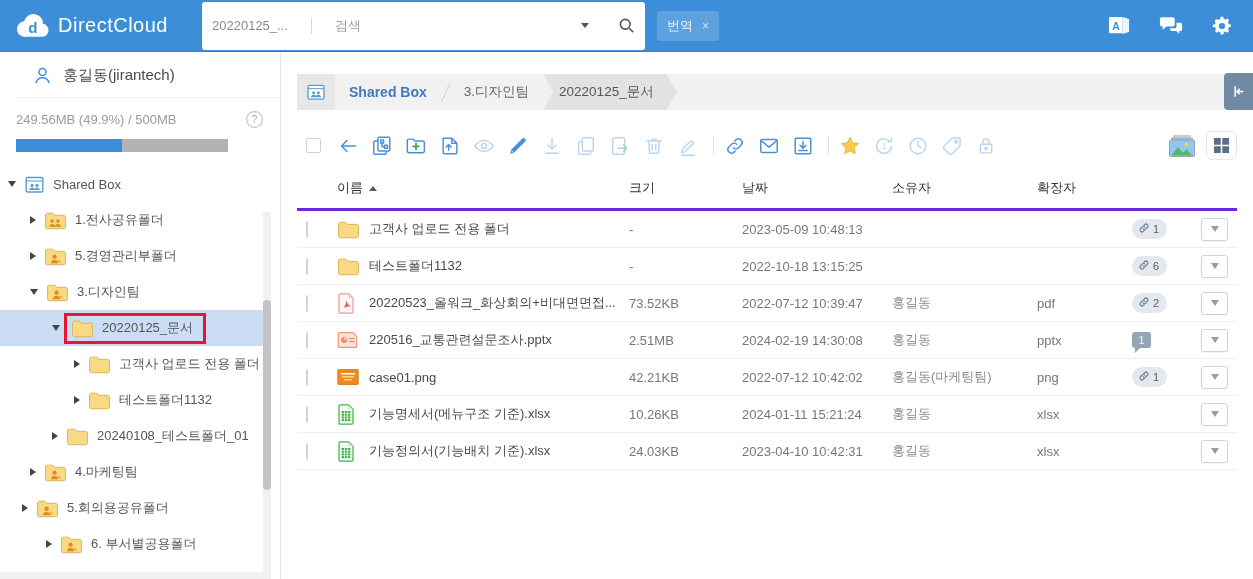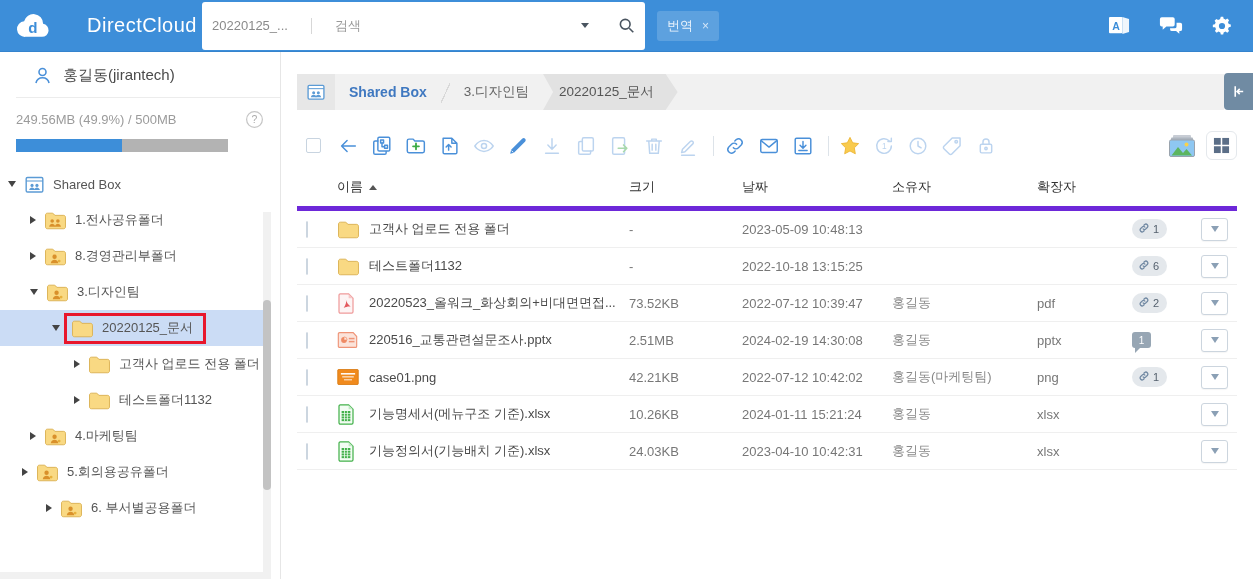--- a/index.html
+++ b/index.html
@@ -3,21 +3,21 @@
 <meta charset="utf-8">
 <style>
   * { margin:0; padding:0; box-sizing:border-box; }
   html,body { width:1253px; height:579px; overflow:hidden;
     font-family:"Liberation Sans","DejaVu Sans",sans-serif; background:#fff; }
 
   
   .topbar { height:52px; background:#3d8ed9; display:flex; align-items:center;
     padding:0 16px; position:relative; border-bottom:1px solid #3583cd; }
   .logo { display:flex; align-items:center; gap:8px; width:186px; }
-  .logo-text { color:#fff; font-size:20px; letter-spacing:.5px; font-weight:400;margin-left:29px; }
+  .logo-text { color:#fff; font-size:20px; letter-spacing:.5px; font-weight:400; }
   .searchbox { width:443px; height:48px; background:#fff; border-radius:3px;
     display:flex; align-items:center; padding:0 10px; gap:23px; }
   .search-scope { color:#8a8a8a; font-size:13px; white-space:nowrap; }
   .search-div { width:1px; height:16px; background:#d7d7d7; }
   .search-input { flex:1; border:none; outline:none; font-size:13px; color:#444;
     font-family:inherit; }
   .search-input::placeholder { color:#9a9a9a; }
   .search-caret { width:0; height:0; border-left:4px solid transparent;
     border-right:4px solid transparent; border-top:5px solid #4a5560; margin-right:6px; cursor:pointer; }
   .chip { margin-left:12px; background:rgba(255,255,255,.17); border-radius:3px;
@@ -82,21 +82,21 @@
   .tb-divider { width:1px; height:20px; background:#dde3e9; margin:0 10px 0 2px; }
   .toolbar-spacer { flex:1; }
   .view-btn { display:flex; align-items:center; justify-content:center; cursor:pointer; }
   .view-btn.thumb { margin-right:10px; }
   .view-btn.grid { width:31px; height:29px; background:#fff; border:1px solid #e4e8ec; border-radius:6px; }
 
   
   .tablewrap { margin-top:8px; width:940px; }
   .t-row { display:flex; align-items:center; height:37px; border-bottom:1px solid #efefef;
     padding-left:9px; font-size:13px; }
-  .t-head { height:43px; border-bottom:5px solid #6d28d9; color:#333; }
+  .t-head { height:43px; border-bottom:3px solid #6d28d9; color:#333; }
   .t-head .hcell { display:flex; align-items:center; gap:6px; cursor:pointer; }
   .sort-caret { width:0; height:0; border-left:4px solid transparent; border-right:4px solid transparent;
     border-bottom:5px solid #555; }
   .col-check { width:31px; flex:none; }
   .row-check { width:15px; height:15px; border:1px solid #ccd6e0; border-radius:2px; background:#fff; cursor:pointer; }
   .col-icon { width:32px; flex:none; display:flex; align-items:center; }
   .col-name { flex:1; color:#4a4a4a; overflow:hidden; white-space:nowrap; text-overflow:ellipsis; cursor:pointer; }
   .t-head .col-name { color:#333; }
   .col-size { width:113px; flex:none; color:#777; }
   .col-date { width:150px; flex:none; color:#777; }
@@ -218,21 +218,21 @@
         <div class="tree-row" style="padding-left: 30px;">
           <span class="caret right"></span>
           <span class="tree-icon">
             <svg width="23" height="19" viewBox="0 0 24 20">
               <path d="M1.5 4.2c0-1 .8-1.9 1.9-1.9h5.1c.6 0 1.1.3 1.5.7l1.3 1.6h9.3c1 0 1.9.9 1.9 1.9v10.3c0 1-.9 1.9-1.9 1.9H3.4c-1.1 0-1.9-.9-1.9-1.9z" fill="#f9d983" stroke="#dbb254"></path>
               <circle cx="11" cy="10.2" r="2.3" fill="#d9902b"></circle>
               <path d="M7 17c.6-2.6 2.2-3.6 4-3.6s3.4 1 4 3.6z" fill="#d9902b"></path>
               <circle cx="15.8" cy="14.8" r="1.5" fill="#e8b13c"></circle>
             </svg>
           </span>
-          <span class="tree-label">8.경영관리부폴더</span>
+          <span class="tree-label">5.경영관리부폴더</span>
         </div>
         <div class="tree-row" style="padding-left: 30px;">
           <span class="caret down"></span>
           <span class="tree-icon">
             <svg width="23" height="19" viewBox="0 0 24 20">
               <path d="M1.5 4.2c0-1 .8-1.9 1.9-1.9h5.1c.6 0 1.1.3 1.5.7l1.3 1.6h9.3c1 0 1.9.9 1.9 1.9v10.3c0 1-.9 1.9-1.9 1.9H3.4c-1.1 0-1.9-.9-1.9-1.9z" fill="#f9d983" stroke="#dbb254"></path>
               <circle cx="11" cy="10.2" r="2.3" fill="#d9902b"></circle>
               <path d="M7 17c.6-2.6 2.2-3.6 4-3.6s3.4 1 4 3.6z" fill="#d9902b"></path>
               <circle cx="15.8" cy="14.8" r="1.5" fill="#e8b13c"></circle>
             </svg>
@@ -260,20 +260,29 @@
           <span class="tree-label">고객사 업로드 전용 폴더</span>
         </div>
         <div class="tree-row" style="padding-left: 74px;">
           <span class="caret right"></span>
           <span class="tree-icon">
             <svg width="23" height="19" viewBox="0 0 24 20">
               <path d="M1.5 4.2c0-1 .8-1.9 1.9-1.9h5.1c.6 0 1.1.3 1.5.7l1.3 1.6h9.3c1 0 1.9.9 1.9 1.9v10.3c0 1-.9 1.9-1.9 1.9H3.4c-1.1 0-1.9-.9-1.9-1.9z" fill="#f9d983" stroke="#dbb254"></path>
             </svg>
           </span>
           <span class="tree-label">테스트폴더1132</span>
+        </div>
+        <div class="tree-row" style="padding-left: 52px;">
+          <span class="caret right"></span>
+          <span class="tree-icon">
+            <svg width="23" height="19" viewBox="0 0 24 20">
+              <path d="M1.5 4.2c0-1 .8-1.9 1.9-1.9h5.1c.6 0 1.1.3 1.5.7l1.3 1.6h9.3c1 0 1.9.9 1.9 1.9v10.3c0 1-.9 1.9-1.9 1.9H3.4c-1.1 0-1.9-.9-1.9-1.9z" fill="#f9d983" stroke="#dbb254"></path>
+            </svg>
+          </span>
+          <span class="tree-label">20240108_테스트폴더_01</span>
         </div>
         <div class="tree-row" style="padding-left: 30px;">
           <span class="caret right"></span>
           <span class="tree-icon">
             <svg width="23" height="19" viewBox="0 0 24 20">
               <path d="M1.5 4.2c0-1 .8-1.9 1.9-1.9h5.1c.6 0 1.1.3 1.5.7l1.3 1.6h9.3c1 0 1.9.9 1.9 1.9v10.3c0 1-.9 1.9-1.9 1.9H3.4c-1.1 0-1.9-.9-1.9-1.9z" fill="#f9d983" stroke="#dbb254"></path>
               <circle cx="11" cy="10.2" r="2.3" fill="#d9902b"></circle>
               <path d="M7 17c.6-2.6 2.2-3.6 4-3.6s3.4 1 4 3.6z" fill="#d9902b"></path>
               <circle cx="15.8" cy="14.8" r="1.5" fill="#e8b13c"></circle>
             </svg>

